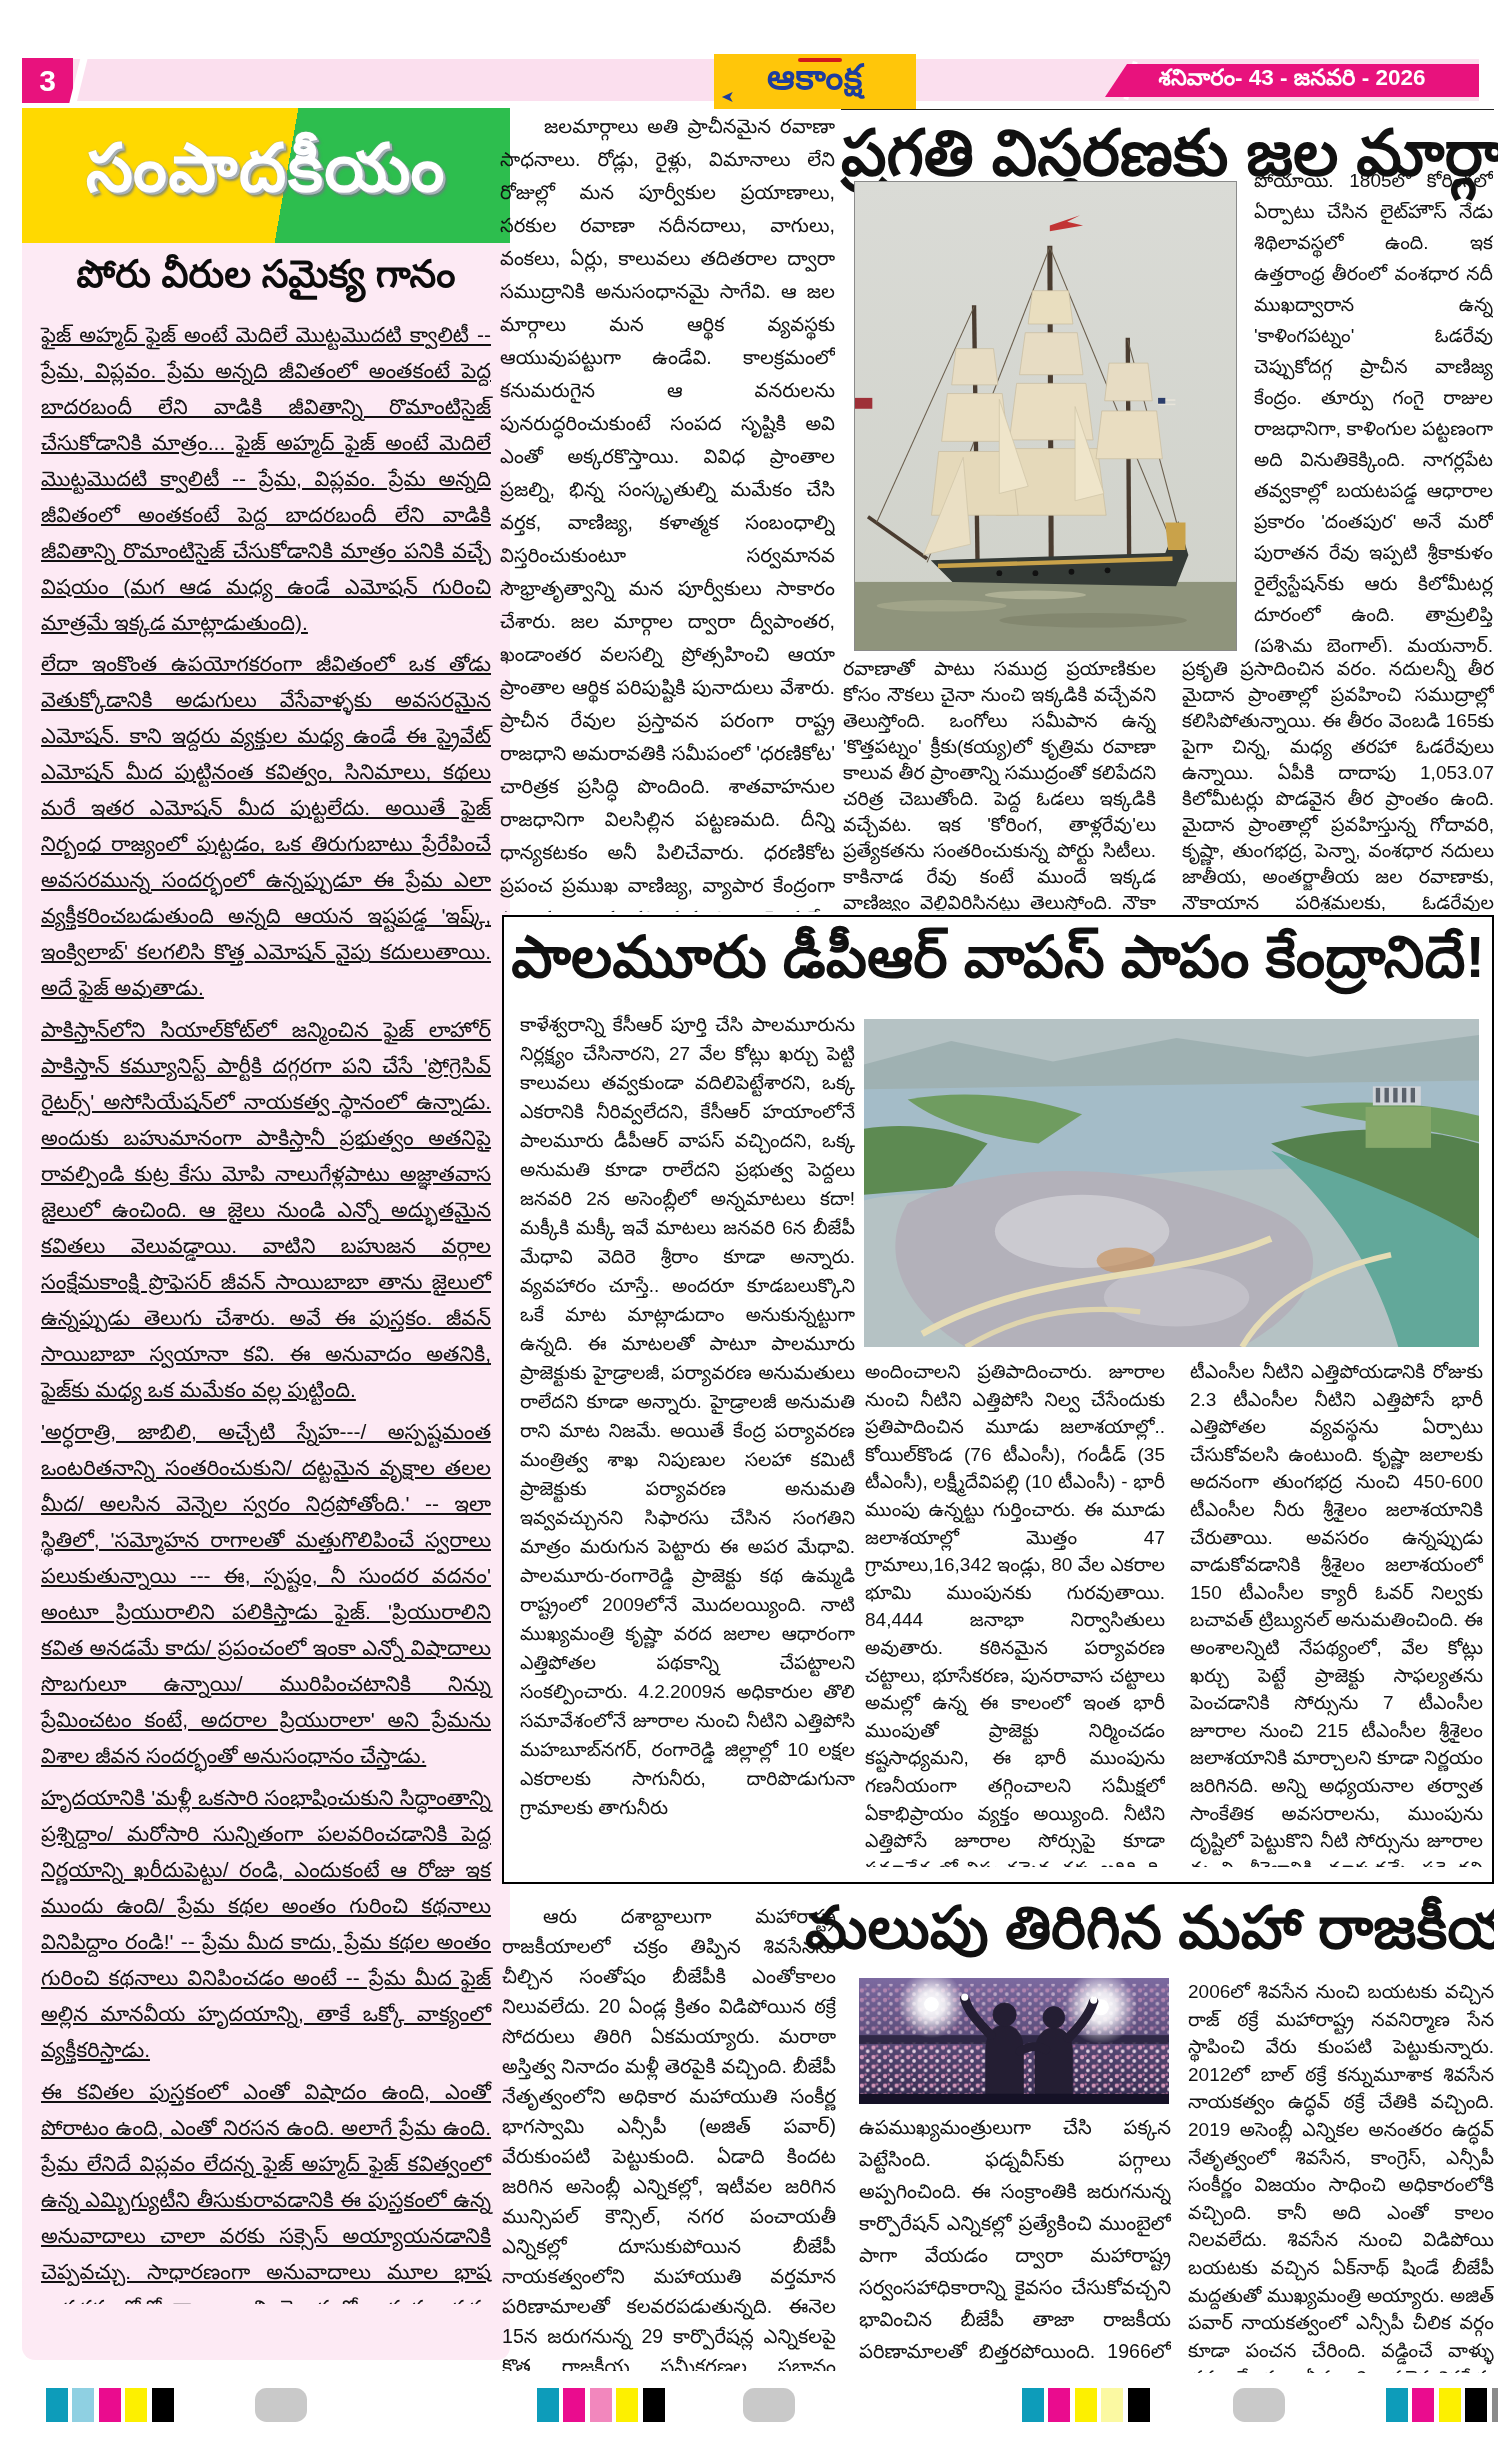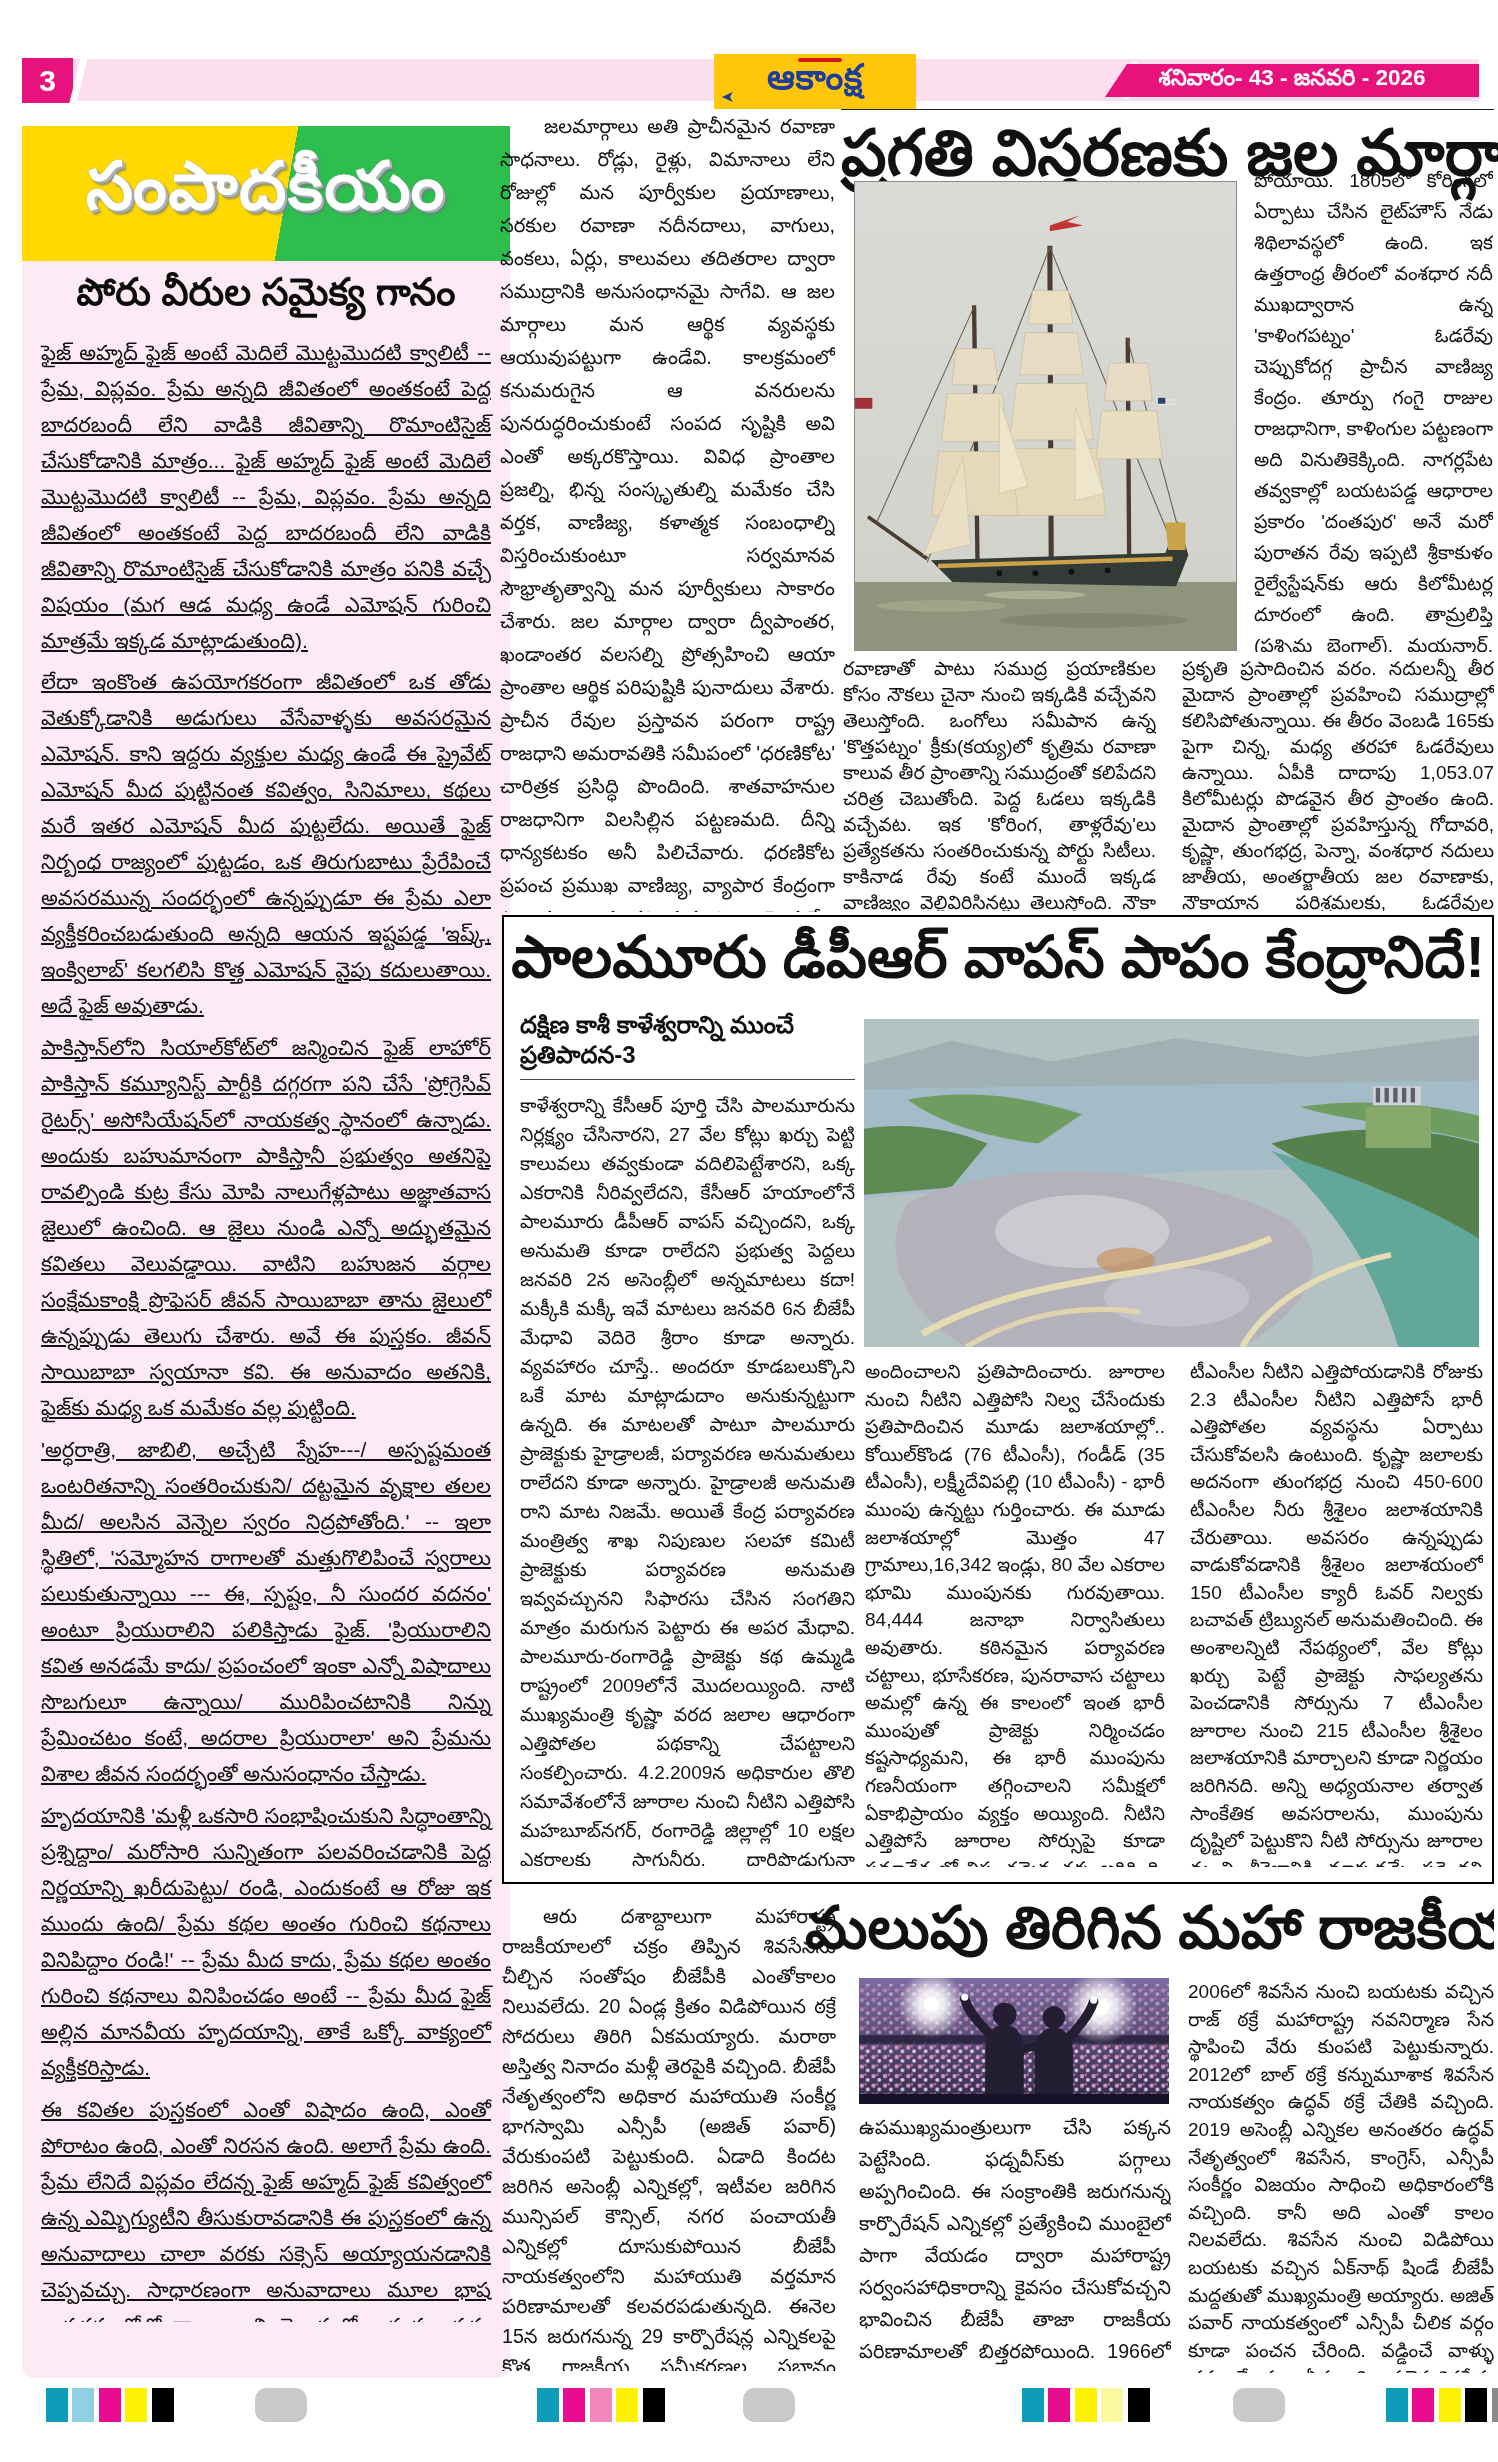--- a/index.html
+++ b/index.html
@@ -22,21 +22,21 @@
   .masthead-title { color:#1d3d9e; font-size:35px; font-weight:bold; letter-spacing:0.7px; }
   .masthead-topmark { position:absolute; top:3.6px; left:84px; width:44px; height:4.4px; background:#d11a1a; border-radius:2.2px; }
   .masthead-arrow { position:absolute; left:7.3px; bottom:2.9px; color:#1d3d9e; font-size:16px; transform:scaleX(-1); }
   .date-ribbon {
     position:absolute; left:1105px; top:64px; width:374px; height:33px; background:#e8127d;
     color:#fff; font-size:22.5px; font-weight:bold; display:flex; align-items:center; justify-content:center;
     clip-path:polygon(22px 0, 100% 0, 100% 100%, 0 100%);
   }
   .date-ribbon-slash { position:absolute; left:1128px; top:61px; width:5px; height:39px; background:#fff; transform:rotate(14deg); }
   
-  .editorial { position:absolute; left:22px; top:126px; width:488px; height:2252px; background:#fdeaf4;border-radius:13px; }
+  .editorial { position:absolute; left:22px; top:108px; width:488px; height:2252px; background:#fdeaf4;border-radius:13px; }
   .ed-logo {
     width:100%; height:135px; background:linear-gradient(100deg,#ffd900 0 54%,#2dbe4e 54% 100%);
     display:flex; align-items:center; justify-content:center;
   }
   .ed-logo span {
     font-size:67px; font-weight:bold; color:#fff;
     text-shadow:0 0 1.5px #98a0a8, 2.2px 2.2px 0 #aab2ba, 3.6px 3.6px 2.2px rgba(110,120,130,.75);
     letter-spacing:1.5px; white-space:nowrap;
   }
   .ed-headline { margin-top:10px; text-align:center; font-size:38px; font-weight:bold; color:#0c0c0c; }
@@ -175,21 +175,20 @@
     
     
   </div>
 
   <div class="w-belowL">రవాణాతో పాటు సముద్ర ప్రయాణికుల కోసం నౌకలు చైనా నుంచి ఇక్కడికి వచ్చేవని తెలుస్తోంది. ఒంగోలు సమీపాన ఉన్న 'కొత్తపట్నం' క్రీకు(కయ్య)లో కృత్రిమ రవాణా కాలువ తీర ప్రాంతాన్ని సముద్రంతో కలిపేదని చరిత్ర చెబుతోంది. పెద్ద ఓడలు ఇక్కడికి వచ్చేవట. ఇక 'కోరింగ, తాళ్లరేవు'లు ప్రత్యేకతను సంతరించుకున్న పోర్టు సిటీలు. కాకినాడ రేవు కంటే ముందే ఇక్కడ వాణిజ్యం వెల్లివిరిసినట్లు తెలుస్తోంది. నౌకా నిర్మాణం, మరమ్మతుల సౌకర్యాలతో అంతర్జాతీయ స్థాయిలో గుర్తింపు పొందిన ఈ వాణిజ్య కేంద్రాలు ఇంగ్లాండ్, ఫ్రాన్స్, నెదర్లాండ్స్, పోర్చుగల్ దేశాలతో సంబంధాలు నెరిపాయి. సముద్రయానానికి పనికొచ్చే భారీ తాళ్ల తయారీ కేంద్రంగా 'తాళ్లరేవు' ప్రసిద్ధి చెందింది. కోరింగతో అనుసంధానమై మయన్మార్, కలకత్తా ఓడరేవులతో పోటీపడి వర్తక వాణిజ్యాలు ఇక్కడ సాగేవని సమాచారం. 1839లో వచ్చిన పెను తుపాను ధాటికి ఈ జంట పోర్టులు కొట్టుకుని</div>
   <div class="w-belowR">ప్రకృతి ప్రసాదించిన వరం. నదులన్నీ తీర మైదాన ప్రాంతాల్లో ప్రవహించి సముద్రాల్లో కలిసిపోతున్నాయి. ఈ తీరం వెంబడి 165కు పైగా చిన్న, మధ్య తరహా ఓడరేవులు ఉన్నాయి. ఏపీకి దాదాపు 1,053.07 కిలోమీటర్లు పొడవైన తీర ప్రాంతం ఉంది. మైదాన ప్రాంతాల్లో ప్రవహిస్తున్న గోదావరి, కృష్ణా, తుంగభద్ర, పెన్నా, వంశధార నదులు జాతీయ, అంతర్జాతీయ జల రవాణాకు, నౌకాయాన పరిశ్రమలకు, ఓడరేవుల నిర్మాణానికి, అంతర్గత జల, తీర ప్రాంత రవాణాకు ఎంతో అనుకూలం. గొలుసుకట్టుగా ఈ జలరవాణా వ్యవస్థను కలుపుతూ పోవాలి. నదుల అనుసంధానానికి అనుబంధంగా కాలువలూ నదుల్ని సముద్రంతో కలుపుతూ నౌకాయానానికి పెద్దపీట వేయాలి. ఇది రాష్ట్ర, దేశ సర్వతోముఖాభివృద్ధికి విశేషంగా దోహదపడుతుంది. ఈ దిశలో రాష్ట్ర, కేంద్ర ప్రభుత్వాలు ఇప్పటికే వేస్తున్న అడుగులు మరింత వేగవంతం కావాలి.</div>
 
   <section class="dpr">
     <h1 class="dpr-headline" style="margin:5.8px 0 0;text-align:center;">పాలమూరు డీపీఆర్ వాపస్ పాపం కేంద్రానిదే!</h1>
     <div class="dpr-left">
-      <div class="dpr-subhead">దక్షిణ కాశీ కాళేశ్వరాన్ని ముంచే ప్రతిపాదన-3</div>
       <span>కాళేశ్వరాన్ని కేసీఆర్ పూర్తి చేసి పాలమూరును నిర్లక్ష్యం చేసినారని, 27 వేల కోట్లు ఖర్చు పెట్టి కాలువలు తవ్వకుండా వదిలిపెట్టేశారని, ఒక్క ఎకరానికి నీరివ్వలేదని, కేసీఆర్ హయాంలోనే పాలమూరు డీపీఆర్ వాపస్ వచ్చిందని, ఒక్క అనుమతి కూడా రాలేదని ప్రభుత్వ పెద్దలు జనవరి 2న అసెంబ్లీలో అన్నమాటలు కదా! మక్కీకి మక్కీ ఇవే మాటలు జనవరి 6న బీజేపీ మేధావి వెదిరె శ్రీరాం కూడా అన్నారు. వ్యవహారం చూస్తే.. అందరూ కూడబలుక్కొని ఒకే మాట మాట్లాడుదాం అనుకున్నట్టుగా ఉన్నది. ఈ మాటలతో పాటూ పాలమూరు ప్రాజెక్టుకు హైడ్రాలజీ, పర్యావరణ అనుమతులు రాలేదని కూడా అన్నారు. హైడ్రాలజీ అనుమతి రాని మాట నిజమే. అయితే కేంద్ర పర్యావరణ మంత్రిత్వ శాఖ నిపుణుల సలహా కమిటీ ప్రాజెక్టుకు పర్యావరణ అనుమతి ఇవ్వవచ్చునని సిఫారసు చేసిన సంగతిని మాత్రం మరుగున పెట్టారు ఈ అపర మేధావి. పాలమూరు-రంగారెడ్డి ప్రాజెక్టు కథ ఉమ్మడి రాష్ట్రంలో 2009లోనే మొదలయ్యింది. నాటి ముఖ్యమంత్రి కృష్ణా వరద జలాల ఆధారంగా ఎత్తిపోతల పథకాన్ని చేపట్టాలని సంకల్పించారు. 4.2.2009న అధికారుల తొలి సమావేశంలోనే జూరాల నుంచి నీటిని ఎత్తిపోసి మహబూబ్‌నగర్, రంగారెడ్డి జిల్లాల్లో 10 లక్షల ఎకరాలకు సాగునీరు, దారిపొడుగునా గ్రామాలకు తాగునీరు</span>
     </div>
     <figure class="dam-fig" style="margin:0;">
       <svg width="100%" height="100%" viewBox="0 0 846 448" preserveAspectRatio="none">
         <rect width="846" height="448" fill="#b5c2c4"></rect>
         <path d="M0,62 L120,30 L260,58 L430,26 L610,52 L846,22 L846,96 L0,100 Z" fill="#9aacae" opacity="0.8"></path>
         <path d="M0,96 L846,84 L846,190 C640,214 430,196 300,224 C190,246 70,228 0,248 Z" fill="#a4bcc8"></path>
         <path d="M0,150 C60,140 120,150 170,170 L120,230 L0,240 Z" fill="#5d8a52"></path>
         <path d="M60,110 C140,96 220,104 300,130 L240,170 C160,160 100,140 60,110 Z" fill="#6f9c60"></path>
         <path d="M560,170 C640,150 740,140 846,170 L846,300 C760,270 660,230 560,170 Z" fill="#55814d"></path>

